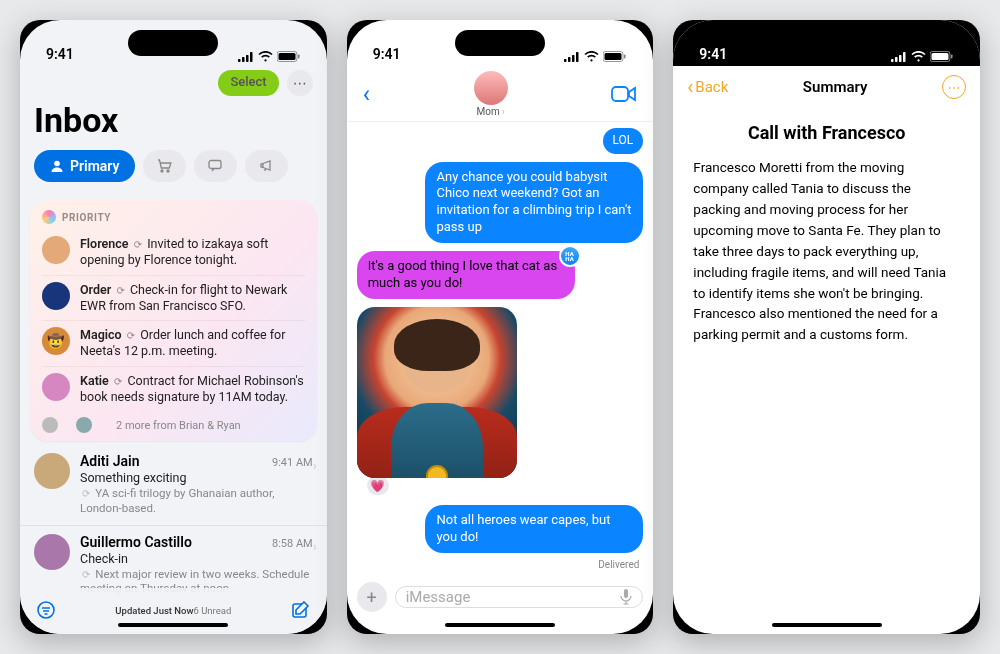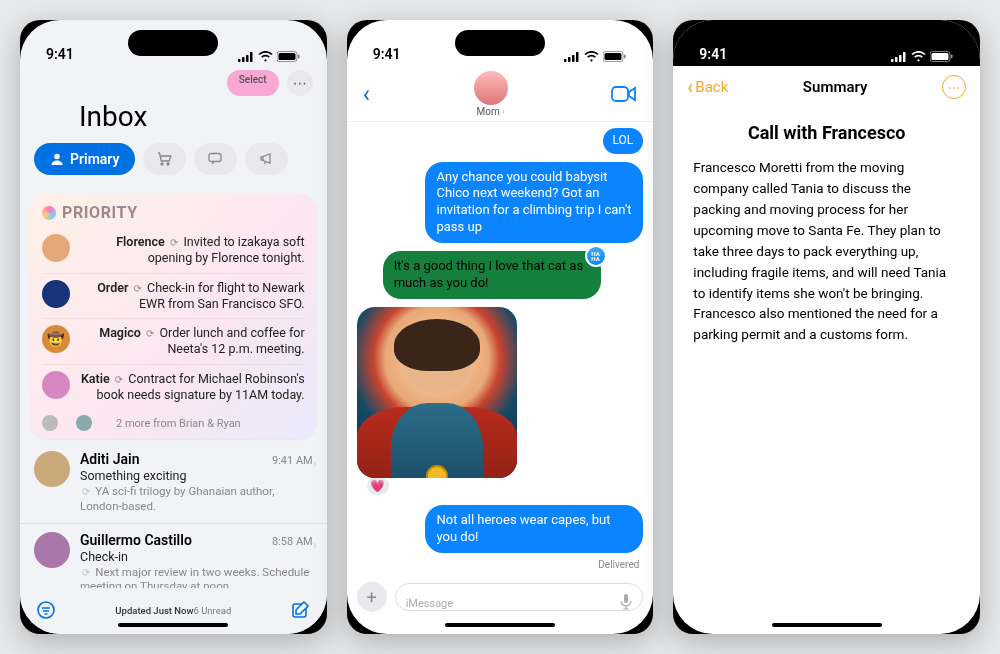--- a/index.html
+++ b/index.html
@@ -65,56 +65,56 @@
   }
   .status-icons { display:flex; align-items:center; gap:4px; }
 
   
   .mail-screen { background: #f2f3f6; color:#000; }
   .mail-header {
     padding: 4px 14px 8px;
   }
   .mail-toprow { display:flex; justify-content:flex-end; gap:8px; margin-bottom:4px; }
   .select-btn {
-    background: #f9a8d4; border-radius: 16px;
-    padding: 4px 12px; font-size: 10px; font-weight: 500; color:#555;
+    background: #84cc16; border-radius: 16px;
+    padding: 4px 12px; font-size: 13px; font-weight: 500; color:#555;
   }
   .dots-btn {
     width: 26px; height: 26px; border-radius: 50%;
     background: #e9e9ed; display:flex; align-items:center; justify-content:center;
     font-size: 14px; color:#555;
   }
-  .inbox-title { font-size: 28px; font-weight: 400; margin-bottom: 10px; margin-left: 45px; }
+  .inbox-title { font-size: 34px; font-weight: 700; margin-bottom: 10px; }
   .cat-row { display:flex; gap:8px; }
   .cat-pill {
     height: 32px; border-radius: 18px; background:#e9e9ed;
     display:flex; align-items:center; justify-content:center;
     padding: 0 14px; color:#777; font-size:14px;
   }
   .cat-pill.primary { background:#0071e3; color:#fff; font-weight:600; gap:6px; padding:0 16px; }
 
   .priority-card {
     margin: 10px 10px 0;
     background: linear-gradient(135deg, #fff1e8 0%, #fbe6f2 60%, #e9eafc 100%);
     border-radius: 18px;
     padding: 10px 12px 8px;
     box-shadow: 0 1px 2px rgba(0,0,0,0.06);
   }
-  .priority-label { font-size: 16px; font-weight: 700; color:#9a8b8b; letter-spacing:0.6px; display:flex; align-items:center; gap:6px; margin-bottom:6px; }
+  .priority-label { font-size: 10px; font-weight: 700; color:#9a8b8b; letter-spacing:0.6px; display:flex; align-items:center; gap:6px; margin-bottom:6px; }
   .priority-label .sparkle {
     width:14px;height:14px;border-radius:50%;
     background: conic-gradient(#f7b,#7cf,#fc7,#f7b);
   }
   .prio-item { display:flex; gap:10px; padding:6px 0; }
   .prio-item + .prio-item { border-top: 1px solid rgba(0,0,0,0.05); }
   .avatar {
     width: 28px; height: 28px; border-radius: 50%; flex-shrink:0;
     background:#ccc; display:flex; align-items:center; justify-content:center; font-size:14px;
   }
-  .prio-text { font-size: 12.5px; line-height: 1.3; color:#222;text-align:right; }
+  .prio-text { font-size: 12.5px; line-height: 1.3; color:#222; }
   .prio-text b { font-weight:600; }
   .summ-icon { display:inline-block; font-size:10px; opacity:0.5; margin: 0 2px; }
   .more-row { display:flex; align-items:center; gap:24px; font-size:11px; color:#888; padding-top:6px; }
   .more-row .tiny-av { width:16px; height:16px; border-radius:50%; background:#bbb; }
   .more-row .tiny-av + .tiny-av { margin-left:-6px; }
 
   .mail-list { padding: 4px 0; flex:1; overflow:hidden; }
   .mail-item { display:flex; padding: 8px 14px 10px; gap:10px; position:relative; }
   .mail-item + .mail-item { border-top: 1px solid rgba(0,0,0,0.08); }
   .mail-av { width:36px; height:36px; border-radius:50%; background:#d3d3d3; flex-shrink:0; }
@@ -138,39 +138,39 @@
   .msg-screen { background:#fff; color:#000; }
   .msg-header { height:56px; display:flex; align-items:center; justify-content:space-between; padding:0 16px; border-bottom:1px solid rgba(0,0,0,0.06); }
   .msg-back { color:#0071e3; font-size:24px; font-weight:400; }
   .msg-contact { display:flex; flex-direction:column; align-items:center; font-size:10px; color:#555; gap:1px; }
   .msg-contact .avatar { width:34px; height:34px; background: linear-gradient(#fbb,#d77); }
   .msg-contact .namerow { display:flex; align-items:center; gap:2px; }
   .msg-video { color:#0071e3; font-size:20px; }
   .msg-stream { flex:1; padding: 6px 10px; overflow:hidden; display:flex; flex-direction:column; gap:8px; }
   .bubble { max-width: 76%; border-radius: 18px; padding: 7px 11px; font-size:13px; line-height:1.3; position:relative; }
   .bubble.out { background:#0a84ff; color:#fff; align-self:flex-end; }
-  .bubble.in { background:#15803d; color:#000; align-self:flex-start;margin-left:26px; }
+  .bubble.in { background:#d946ef; color:#000; align-self:flex-start; }
   .bubble.small { padding: 5px 10px; font-size:12px; }
   .haha-badge { position:absolute; right:-6px; top:-6px; width:22px; height:22px; border-radius:50%; background:linear-gradient(#3fa9f5,#0a84ff); color:#fff; font-size:6px; font-weight:800; display:flex; align-items:center; justify-content:center; line-height:0.9; text-align:center; border:2px solid #fff; }
   .img-bubble {
     width: 160px; height: 200px; border-radius: 18px; align-self:flex-start;
     background: radial-gradient(circle at 50% 30%, #fcd7b0 0%, #e8a878 36%, #c74430 44%, #174a66 60%, #0a2a3c 100%);
     position:relative; overflow:hidden;
   }
   .img-bubble::before { content:""; position:absolute; top:22px; left:50%; transform:translateX(-50%); width:70px; height:64px; border-radius:40% 40% 50% 50%; background:#e8b48a; }
   .img-bubble::after { content:""; position:absolute; top:12px; left:50%; transform:translateX(-50%); width:86px; height:52px; border-radius:50% 50% 40% 40%; background:#3a2518; }
   .img-bubble .cape { position:absolute; top:100px; left:0; right:0; height:100px; background:linear-gradient(#b82c1d,#831d12); border-radius:30% 30% 0 0;}
   .img-bubble .body { position:absolute; top:96px; left:34px; right:34px; height:110px; background:linear-gradient(#2c6d8a,#15425a); border-radius:40% 40% 10% 10%;}
   .img-bubble .emblem { position:absolute; top:158px; left:50%; transform:translateX(-50%); width:22px; height:22px; border-radius:50%; background:#f3b923; border:2px solid #c08b00;}
   .heart-react { align-self:flex-start; margin-left:8px; width:26px; height:26px; border-radius:14px; background:#e9e9ed; display:flex; align-items:center; justify-content:center; font-size:12px; border:2px solid #fff; margin-top:-12px; }
   .delivered { font-size:10px; color:#888; align-self:flex-end; margin-right:4px; margin-top:-2px; }
 
   .msg-footer { display:flex; align-items:center; gap:8px; padding: 6px 10px 22px; }
   .plus-btn { width:30px; height:30px; border-radius:50%; background:#e9e9ed; color:#888; display:flex; align-items:center; justify-content:center; font-size:18px; }
-  .msg-input { flex:1; height:28px; border-radius:16px; border:1px solid #ddd; padding:0 10px; font-size:11px; color:#aaa; display:flex; align-items:flex-end; justify-content:space-between; }
+  .msg-input { flex:1; height:22px; border-radius:16px; border:1px solid #ddd; padding:0 10px; font-size:15px; color:#aaa; display:flex; align-items:center; justify-content:space-between; }
   .mic-icon { color:#aaa; font-size:14px; }
 
   
   .notes-screen { background:#fff; color:#000; }
   .notes-header { display:flex; align-items:center; justify-content:space-between; height:42px; padding:0 14px; }
   .notes-back { color:#f5a623; font-size:15px; display:flex; align-items:center; gap:2px; }
   .notes-title { font-size:15px; font-weight:600; }
   .notes-more { color:#f5a623; width:24px;height:24px; border:1.5px solid #f5a623; border-radius:50%; display:flex; align-items:center; justify-content:center; font-size:13px; }
   .note-body { padding: 14px 20px; }
   .note-h1 { font-size:18px; font-weight:700; text-align:center; margin-bottom:14px; }

